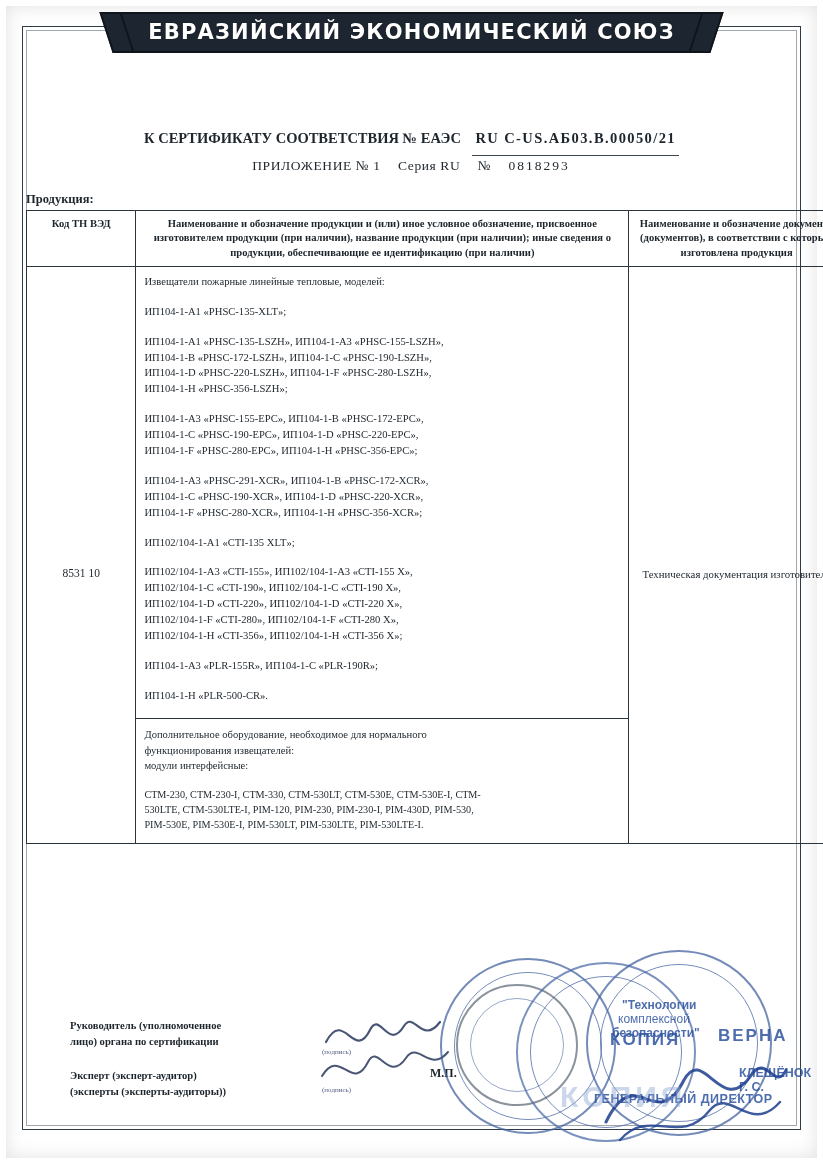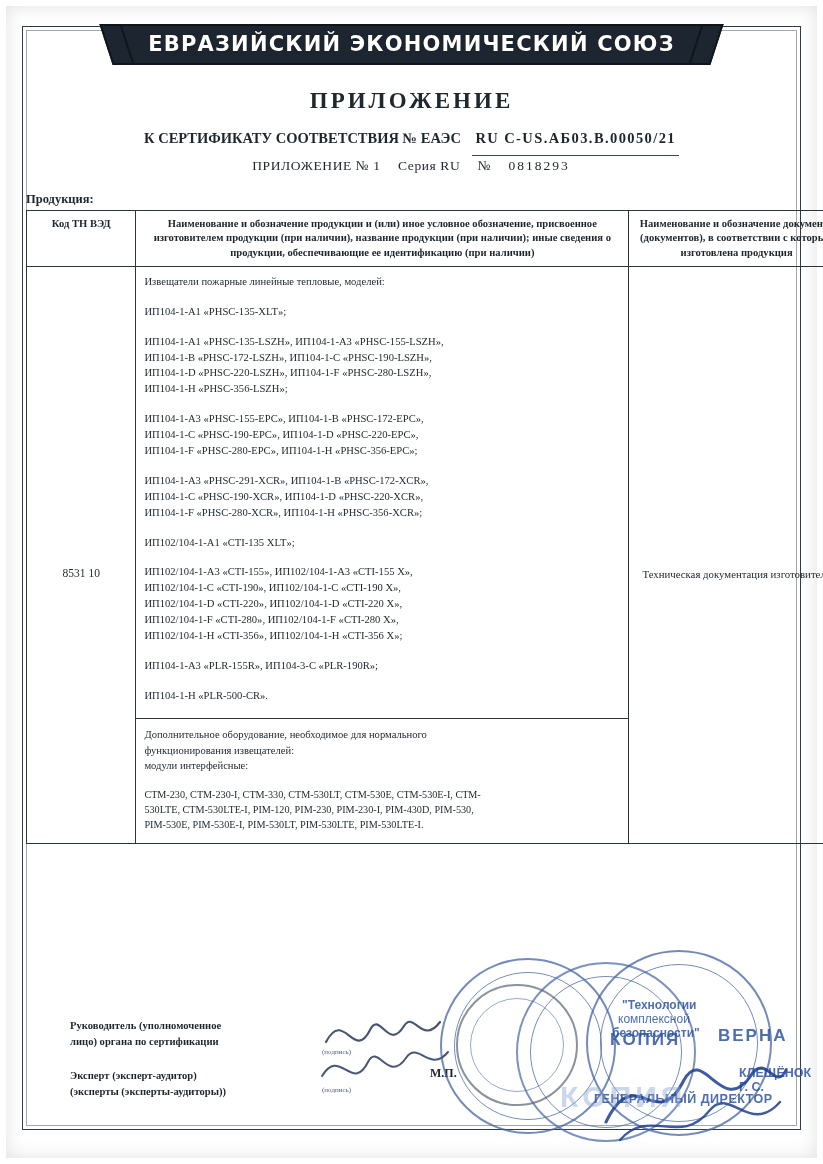--- a/index.html
+++ b/index.html
@@ -22,21 +22,21 @@
     left:22px;top:26px;right:22px;bottom:34px;
     border:1.6px solid #2e3b46;
   }
   .frame:after{
     content:"";position:absolute;inset:3px;border:0.8px solid #51606b;opacity:.55;
   }
 
   
   .banner-wrap{
     position:absolute;left:0;right:0;top:12px;
-    display:flex;justify-content:center;margin-top:12px;
+    display:flex;justify-content:center;
   }
   .banner{
     position:relative;
     background:#1d2630;
     color:#ffffff;
     padding:6px 26px 7px 26px;
     font-family:"DejaVu Sans", sans-serif;
     font-weight:bold;
     font-size:21px;
     letter-spacing:1.2px;
@@ -173,21 +173,20 @@
 <body>
 
 <div class="page">
   <div class="scan-edge"></div>
   <div class="frame"></div>
 
   <div class="banner-wrap">
     <div class="banner">ЕВРАЗИЙСКИЙ ЭКОНОМИЧЕСКИЙ СОЮЗ</div>
   </div>
 
-  <div class="title">ПРИЛОЖЕНИЕ</div>
 
   <div class="subtitle">
     <span>К СЕРТИФИКАТУ СООТВЕТСТВИЯ № ЕАЭС</span>
     <span class="num">RU C-US.АБ03.В.00050/21</span>
   </div>
 
   <div class="subline2">
     <span>ПРИЛОЖЕНИЕ № 1</span>
     <span>Серия RU</span>
     <span>№</span>
@@ -241,21 +240,21 @@
 
           <div class="grp">
             <div class="ln">ИП102/104-1-А3 «CTI-155», ИП102/104-1-А3 «CTI-155 X»,</div>
             <div class="ln">ИП102/104-1-С «CTI-190», ИП102/104-1-С «CTI-190 X»,</div>
             <div class="ln">ИП102/104-1-D «CTI-220», ИП102/104-1-D «CTI-220 X»,</div>
             <div class="ln">ИП102/104-1-F «CTI-280», ИП102/104-1-F «CTI-280 X»,</div>
             <div class="ln">ИП102/104-1-Н «CTI-356», ИП102/104-1-Н «CTI-356 X»;</div>
           </div>
 
           <div class="grp">
-            <div class="ln">ИП104-1-А3 «PLR-155R», ИП104-3-С «PLR-190R»;</div>
+            <div class="ln">ИП104-1-А3 «PLR-155R», ИП104-1-С «PLR-190R»;</div>
           </div>
 
           <div class="grp">
             <div class="ln">ИП104-1-Н «PLR-500-CR».</div>
           </div>
 
           <div class="sep"></div>
 
           <div class="grp">
             <div class="ln">Дополнительное оборудование, необходимое для нормального</div>

